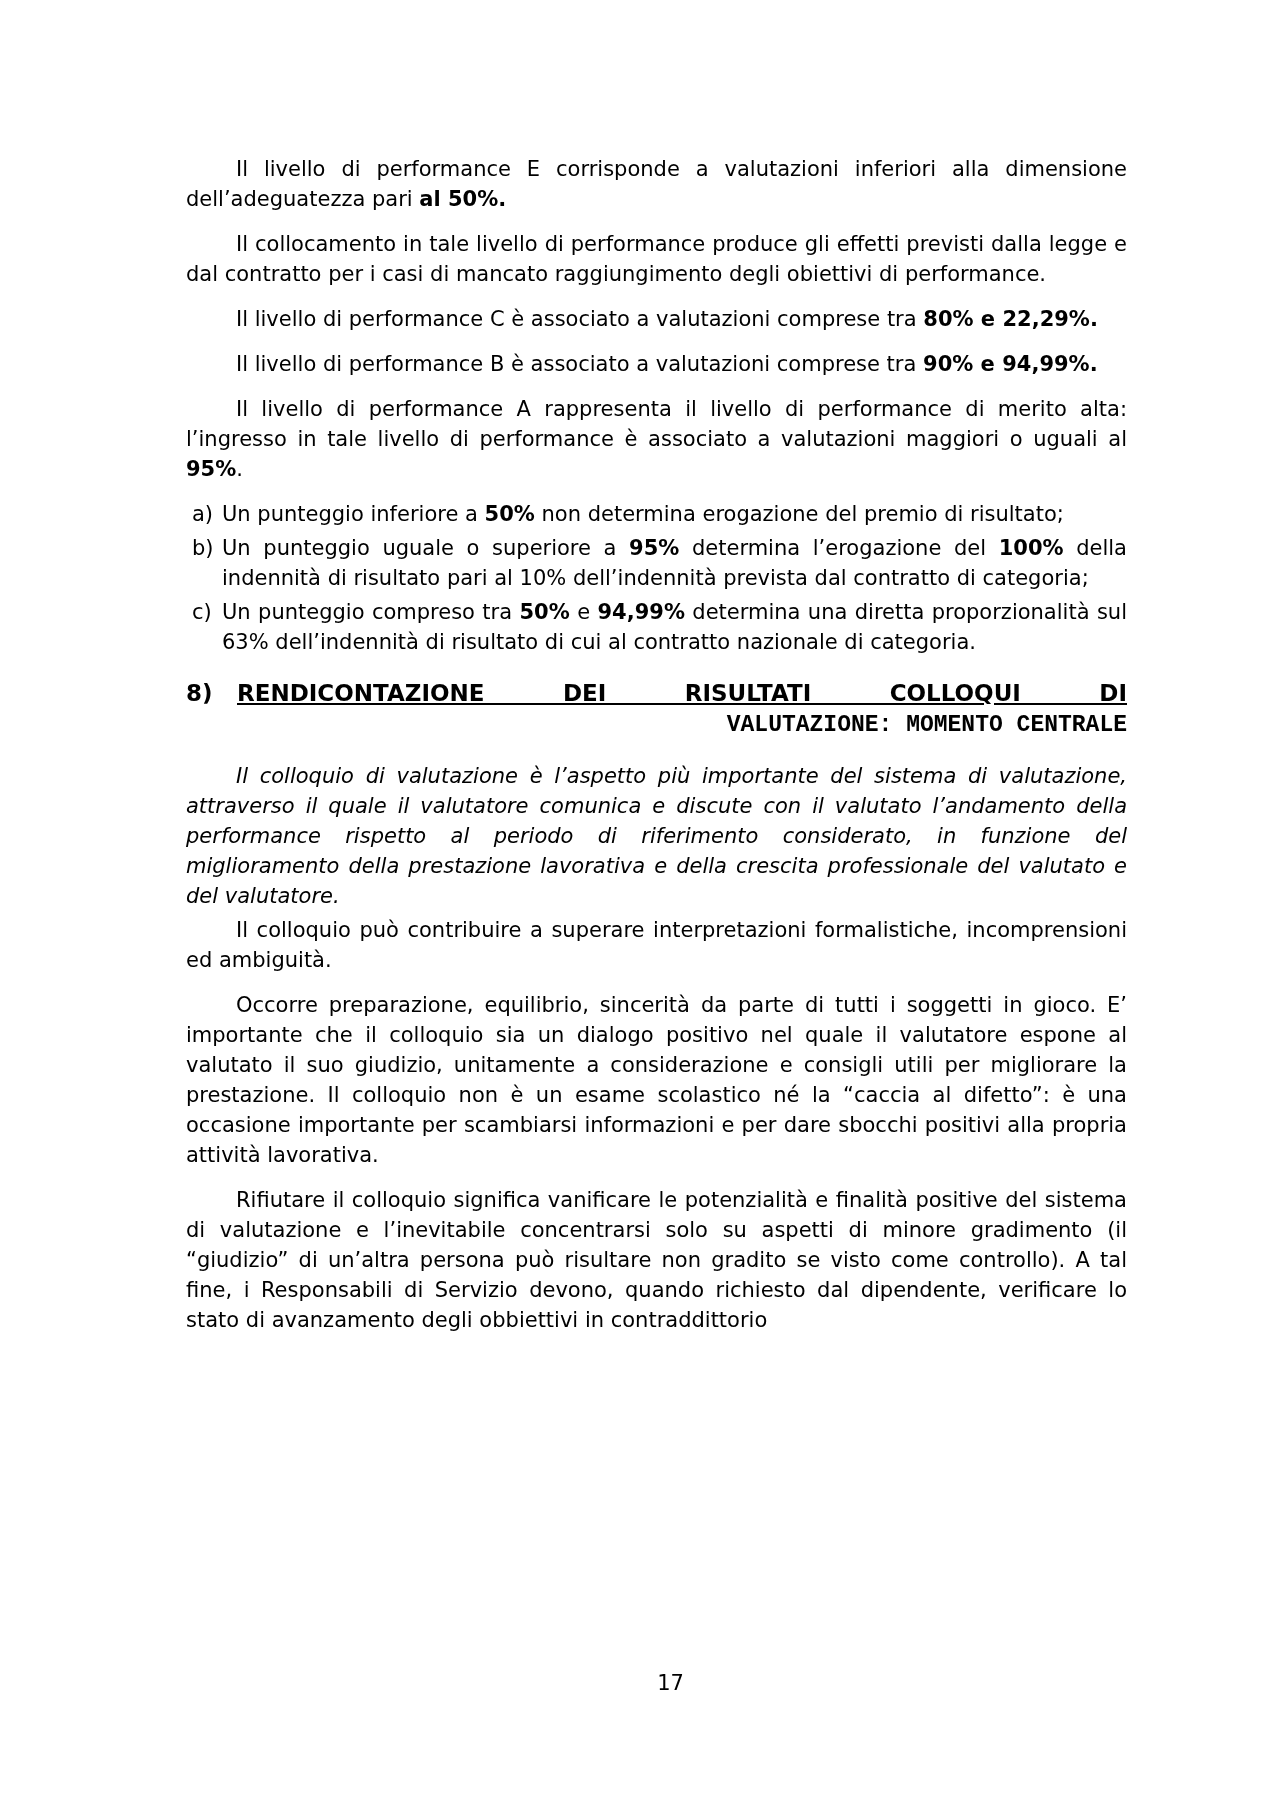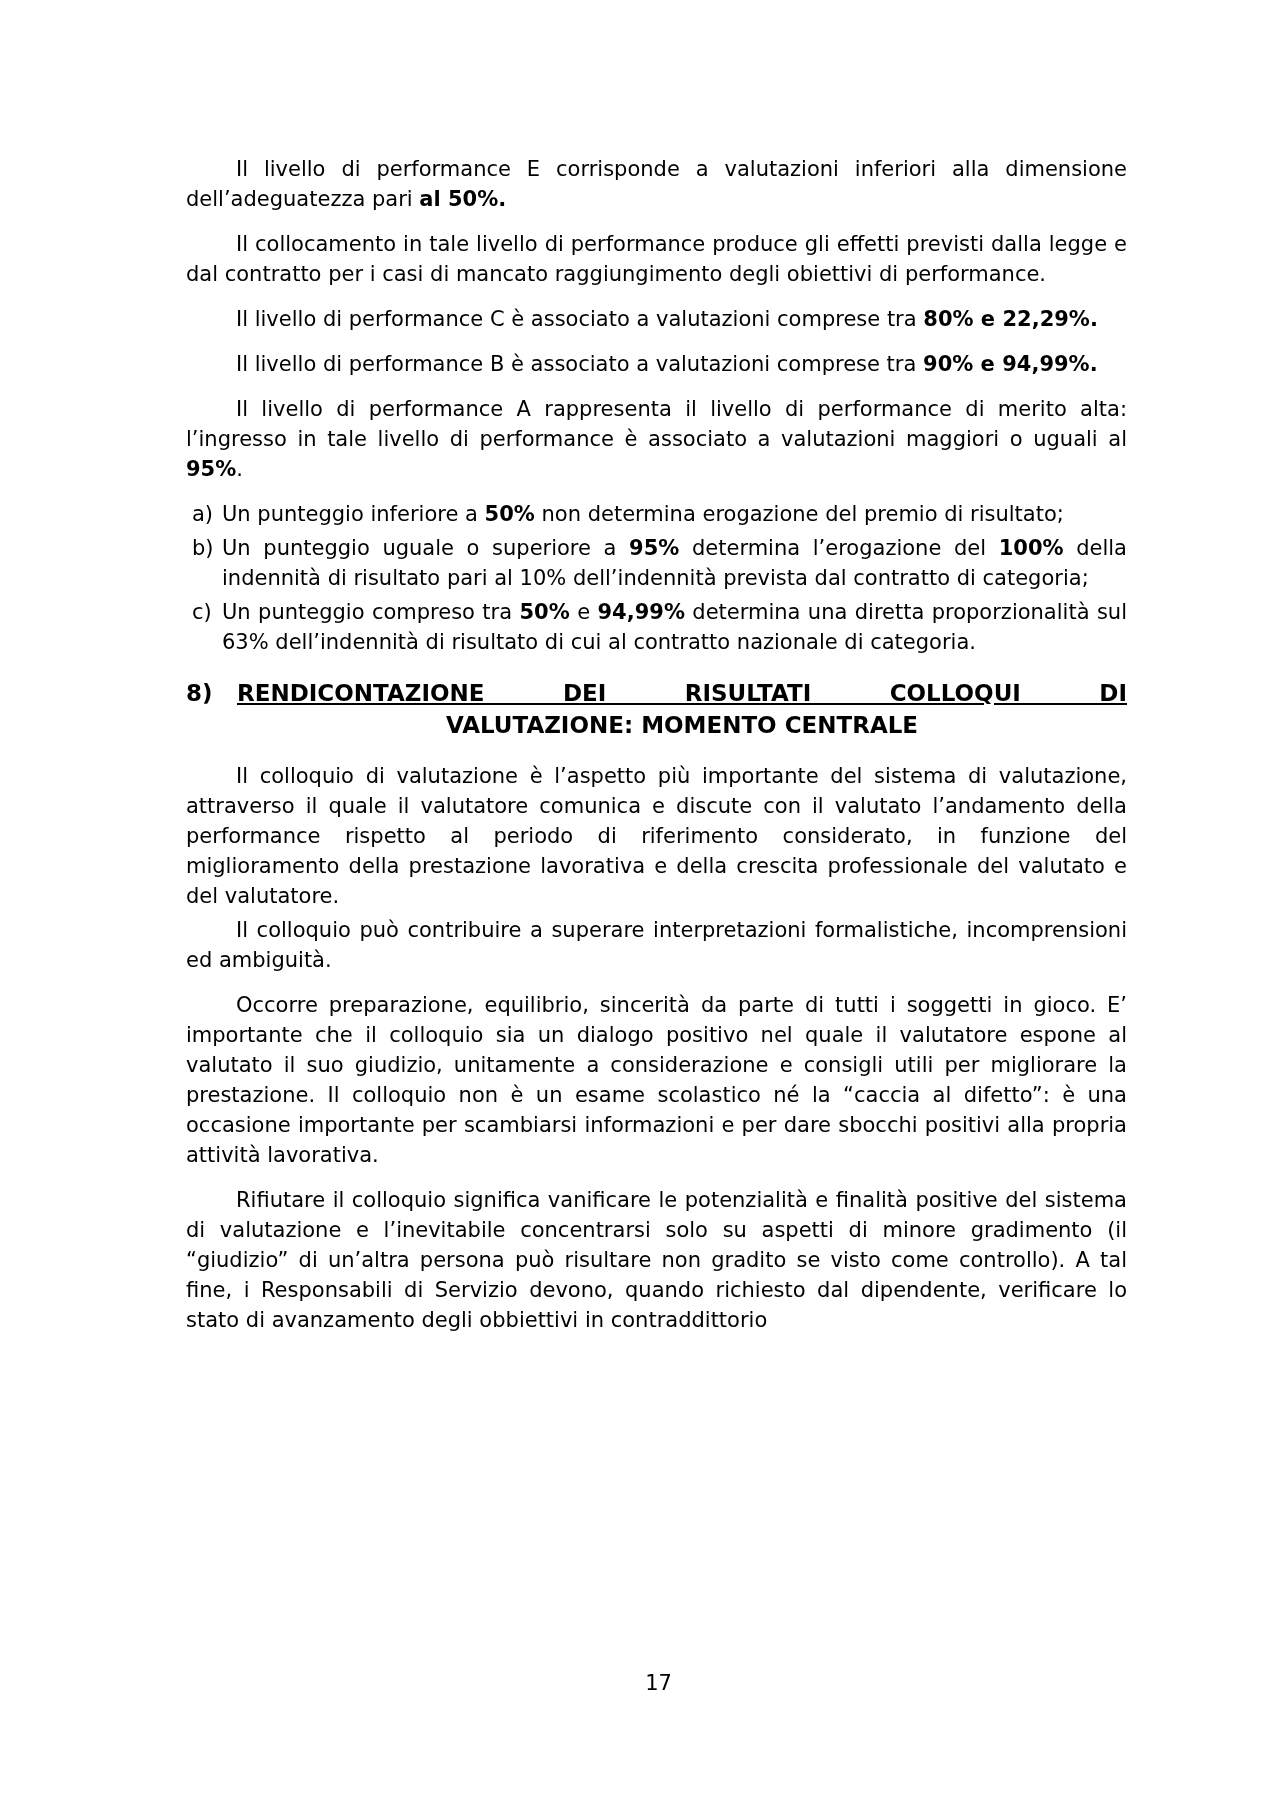--- a/index.html
+++ b/index.html
@@ -22,21 +22,21 @@
     width: 941px;
     font-size: 21px;
     line-height: 30px;
     text-align: justify;
     hyphens: none;
   }
   .p {
     text-indent: 50px;
     margin: 4px 0 15px 0;
   }
-  .p.mb0 { margin-bottom: 0; }
+  .p.mb0 { margin-bottom: 0; font-style: italic; }
   .p.mb4 { margin-bottom: 4px; }
   .li {
     position: relative;
     padding-left: 36px;
     margin: 0 0 4px 0;
   }
   .li.mb0 { margin-bottom: 0; }
   .li .marker {
     position: absolute;
     left: 6px;
@@ -54,26 +54,27 @@
     position: absolute;
     left: 0;
     top: 0;
   }
   .heading .h-line1 {
     text-align: justify;
     text-align-last: justify;
     text-decoration: underline;
   }
   .heading .h-line2 {
-    text-align: center;
+    text-align: right;
+    font-family: Liberation Mono, monospace;
   }
   .b { font-weight: bold; }
   #page-footer {
     position: absolute;
-    left: 188px;
+    left: 200px;
     top: 1668px;
     width: 941px;
     text-align: center;
     font-size: 21px;
     line-height: 30px;
   }
 </style>
 </head>
 <body>
 

